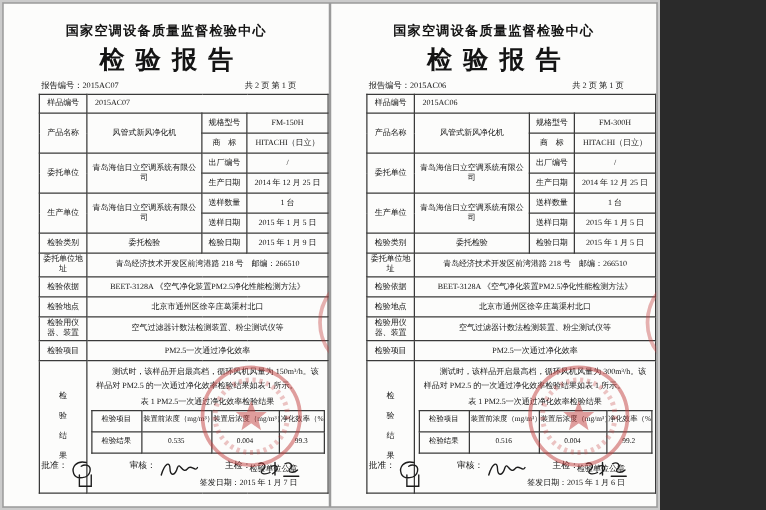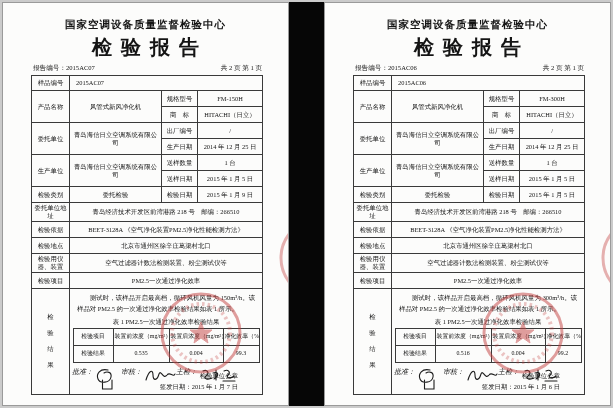--- a/index.html
+++ b/index.html
@@ -1,17 +1,17 @@
 <!DOCTYPE html>
 <html><head>
 <meta charset="utf-8">
 <style>
   html,body{margin:0;padding:0;background:#2a2a2a;}
   .canvas{
-    position:relative;width:613px;height:408px;box-sizing:border-box;
+    position:relative;width:528px;height:408px;box-sizing:border-box;
     background:#060606;border:2px solid #cbcbcb;
     display:flex;justify-content:space-between;
     font-family:"Liberation Serif","DejaVu Serif",serif;color:#141414;
   }
   .page{
     position:relative;width:287px;height:404px;box-sizing:border-box;
     background:#fcfcfb;border:1px solid #9a9a9a;overflow:hidden;
   }
   .org-title{margin-top:15px;text-align:center;font-size:10.5px;font-weight:bold;letter-spacing:1px;}
   .doc-title{margin-top:2px;text-align:center;font-size:20px;font-weight:bold;letter-spacing:9px;padding-left:9px;}
@@ -20,21 +20,21 @@
   table.main{margin-left:28px;width:231px;border-collapse:collapse;table-layout:fixed;}
   table.main td{border:1px solid #3a3a3a;font-size:6.4px;line-height:1.25;text-align:center;vertical-align:middle;padding:1px 2px;word-break:break-all;}
   tr.h15{height:15px}tr.h16{height:16px}tr.h17{height:17px}tr.hbig{height:89px}
   td.big-cell{padding:0;vertical-align:top;}
   .vstack{width:8px;margin:0 auto;word-break:break-all;line-height:2.5;font-size:6.4px;}
   .result-para{font-size:6.4px;line-height:1.7;text-align:justify;text-indent:2em;padding:3px 5px 0 5px;word-break:break-all;}
   .table1-caption{text-align:center;font-size:6.4px;margin-top:3px;}
   table.inner{margin:2px auto 0 auto;width:186px;border-collapse:collapse;table-layout:fixed;}
   table.inner td{border:1px solid #3a3a3a;font-size:5.9px;white-space:nowrap;overflow:hidden;text-align:center;padding:1px;height:14px;word-break:keep-all;}
   .seal-note{margin-top:7px;padding-right:22px;text-align:right;font-size:6.4px;line-height:1.8;}
-  .sign-row{position:absolute;left:30px;right:12px;top:364px;display:flex;justify-content:center;font-size:7px;font-style:italic;}
+  .sign-row{position:absolute;left:30px;right:22px;top:364px;display:flex;justify-content:space-between;font-size:7px;}
   .sign-group{display:flex;align-items:flex-start;gap:2px;white-space:nowrap;}
   .sig{display:inline-block;}
   .sig path{fill:none;stroke:#1c1c1c;stroke-width:1.1;stroke-linecap:round;}
   .round-stamp{position:absolute;left:156px;top:288px;width:84px;height:84px;opacity:.5;pointer-events:none;}
   .edge-stamp{position:absolute;right:-74px;top:213px;width:84px;height:84px;opacity:.4;pointer-events:none;}
   .stamp-svg circle,.stamp-svg polygon{stroke:#c34040;}
   .stamp-star{fill:#c34040;stroke:none;}
 </style>
 </head>
 <body>

